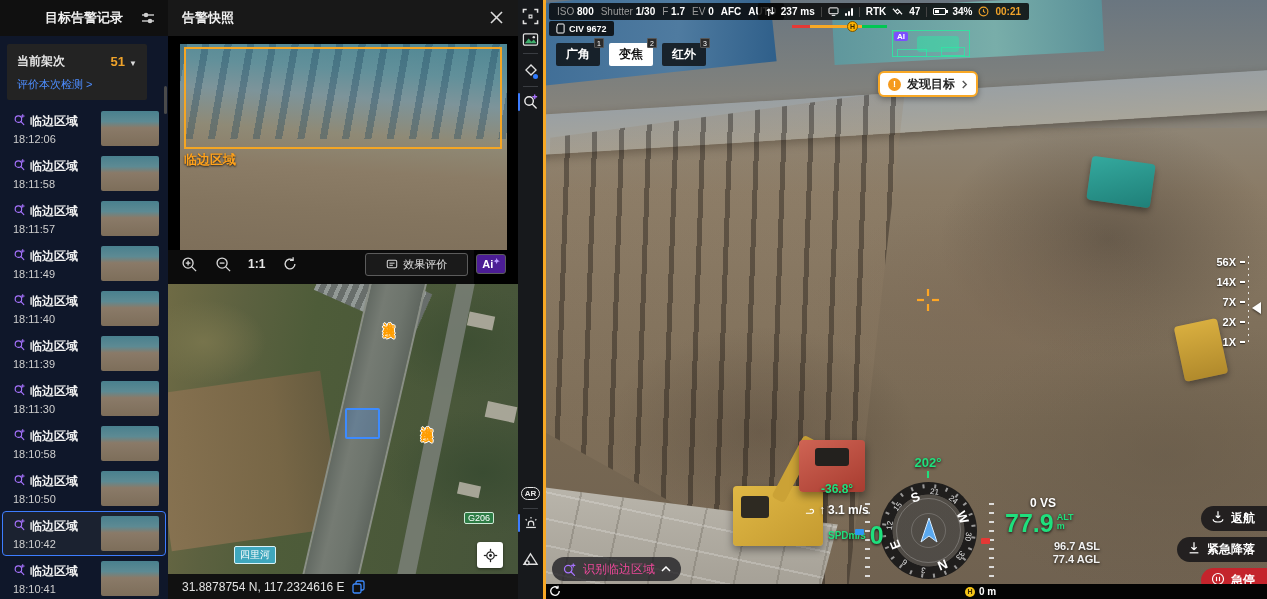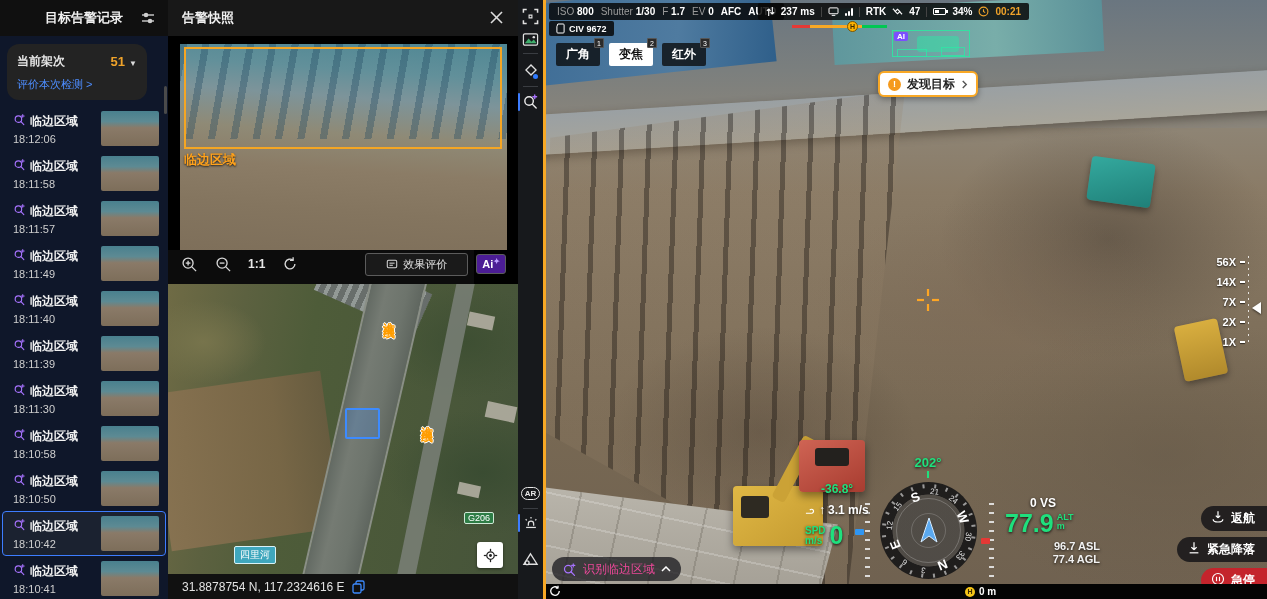--- a/index.html
+++ b/index.html
@@ -6,21 +6,21 @@
   html,body { background:#000; }
   body { font-family:"Liberation Sans", sans-serif; }
   #app { position:relative; width:1267px; height:599px; overflow:hidden; background:#000; }
   .abs { position:absolute; }
 
   
   #sidebar { left:0; top:0; width:168px; height:599px; background:#0f172a; }
   .sb-header { position:absolute; left:0; top:0; width:168px; height:36px; background:#101010; display:flex; align-items:center; justify-content:center; }
   .sb-title { color:#f0f0f0; font-size:13px; font-weight:bold; }
   .sb-filter { position:absolute; right:12px; top:10px; width:16px; height:16px; cursor:pointer; }
-  .sb-card { position:absolute; left:7px; top:44px; width:140px; height:56px; background:#232323; border-radius:12px; padding:8px 10px; }
+  .sb-card { position:absolute; left:7px; top:44px; width:140px; height:56px; background:#232323; border-radius:2px; padding:8px 10px; }
   .sb-card-row { display:flex; align-items:center; justify-content:space-between; }
   .sortie-label { color:#e8e8e8; font-size:12px; font-weight:bold; }
   .sortie-value { color:#f0a32a; font-size:13px; font-weight:bold; }
   .sortie-caret { color:#dcdcdc; font-size:8px; margin-left:4px; }
   .evaluate-link { color:#4d8dff; font-size:11px; margin-top:7px; cursor:pointer; }
   #alarm-list { position:absolute; left:0; top:106px; width:168px; height:493px; overflow:hidden; }
   .alarm-item { position:relative; width:164px; height:45px; margin:0 2px; padding:4px 6px 4px 10px; display:flex; align-items:center; justify-content:space-between; border:1px solid transparent; border-radius:4px; cursor:pointer; }
   .alarm-item.selected { border-color:#3d7dff; background:#1b2230; }
   .alarm-meta { display:flex; flex-direction:column; gap:3px; }
   .alarm-top { display:flex; align-items:center; gap:4px; }
@@ -148,21 +148,21 @@
   .zl-label { color:#fff; font-size:11px; font-weight:bold; text-shadow:0 1px 2px rgba(0,0,0,.8); }
   .zl-tick { width:5px; height:2px; background:#fff; box-shadow:0 1px 1px rgba(0,0,0,.6); }
   .zs-track { position:absolute; right:12px; top:6px; width:1px; height:88px; background:repeating-linear-gradient(#fff 0 2px, transparent 2px 6px); opacity:.8; }
   .zs-pointer { position:absolute; right:0; top:52px; width:0; height:0; border-top:6px solid transparent; border-bottom:6px solid transparent; border-right:9px solid #fff; cursor:pointer; filter:drop-shadow(0 1px 1px rgba(0,0,0,.6)); }
 
   .hud-text { position:absolute; text-shadow:0 1px 3px rgba(0,0,0,.85); z-index:7; }
   .green { color:#1fe07d; }
   .pitch-label { left:278px; top:482px; font-size:12px; font-weight:bold; }
   .wind-row { left:262px; top:503px; display:flex; align-items:center; gap:3px; color:#fff; font-size:12px; font-weight:bold; }
   .spd-block { left:262px; top:523px; display:flex; align-items:center; gap:4px; }
-  .spd-stack { display:flex; flex-direction:column; line-height:10px; font-size:10px; font-weight:bold; }
+  .spd-stack { display:flex; flex-direction:row; line-height:10px; font-size:10px; font-weight:bold;margin-left:23px; }
   .spd-zero { font-size:25px; font-weight:bold; line-height:25px; }
   .gauge { position:absolute; width:5px; background:repeating-linear-gradient(#e8e8e8 0 2px, transparent 2px 9px); opacity:.9; z-index:6; }
   .gauge-l { left:322px; top:503px; height:76px; }
   .gauge-r { left:446px; top:503px; height:76px; }
   .gauge-mark { position:absolute; width:9px; height:6px; border-radius:1px; z-index:7; }
   .mark-blue { left:312px; top:529px; background:#2f96f3; }
   .mark-red { left:438px; top:538px; background:#e53935; }
 
   #compass { position:absolute; left:337px; top:482px; width:97px; height:97px; border-radius:50%; background:radial-gradient(circle, rgba(40,48,58,.45) 0 52%, rgba(8,10,14,.78) 53% 100%); z-index:6; }
   .c-inner1 { position:absolute; left:16px; top:16px; width:65px; height:65px; border:1px solid rgba(255,255,255,.22); border-radius:50%; }

